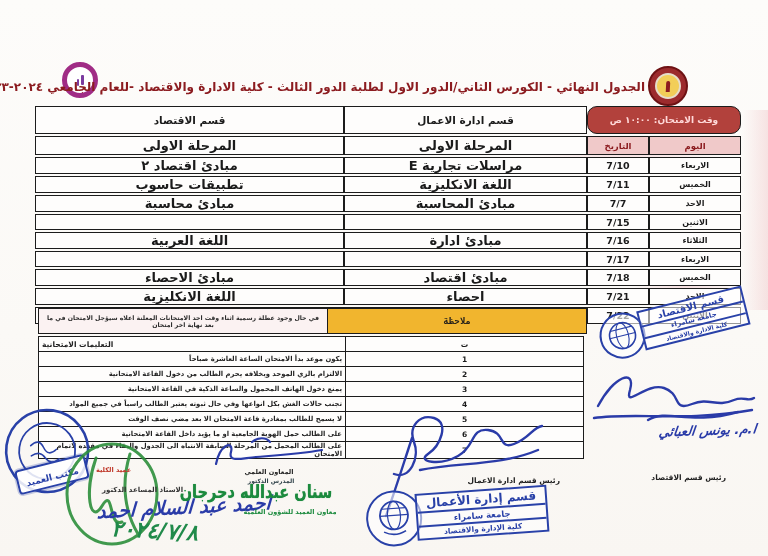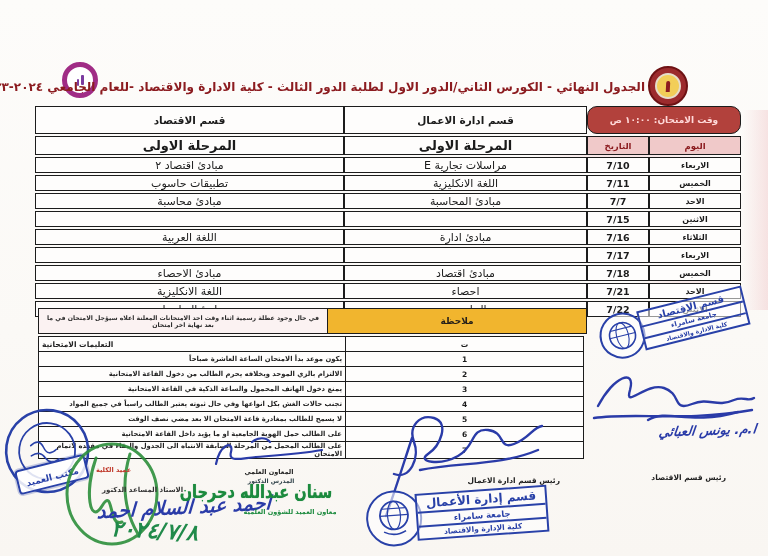--- a/index.html
+++ b/index.html
@@ -22,25 +22,25 @@
   table{border-collapse:separate;border-spacing:0 2px;}
   .exam{position:absolute;left:35px;top:104px;width:706px;table-layout:fixed;}
   .exam td{border:1.4px solid #1c1c1c;background:#fefdfc;text-align:center;vertical-align:middle;
            padding:0 2px;overflow:hidden;white-space:nowrap;}
   .exam .time-cell{background:#b2413c;color:#ffd9d9;font-size:9px;font-weight:bold;height:26px;border-radius:10px;}
   .exam .dept-h{font-size:10.5px;font-weight:bold;height:26px;}
   .exam .day-h,.exam .date-h{background:#f0c9c9;color:#8c1c20;font-size:8.5px;font-weight:bold;height:17px;}
   .exam .stage{font-size:13px;font-weight:bold;height:17px;}
   .exam .c-day{font-size:8px;font-weight:bold;height:14px;}
   .exam .c-date{direction:ltr;font-size:9.5px;font-weight:bold;height:14px;}
-  .exam .c-sub{font-size:11px;font-weight:normal;height:14px;}
+  .exam .c-sub{font-size:13px;font-weight:bold;height:14px;}
   
   .note{position:absolute;left:38px;top:308px;width:549px;border-collapse:collapse;table-layout:fixed;}
   .note td{border:1.6px solid #1c1c1c;height:22px;text-align:center;vertical-align:middle;}
-  .note .note-label{width:256px;background:#f1b52e;font-size:9px;font-weight:bold;color:#26211a;}
+  .note .note-label{width:256px;background:#f1b52e;font-size:9px;font-weight:bold;color:#26211a;font-family:Liberation Mono, monospace;}
   .note .note-text{background:#fbf2f2;font-size:6.2px;font-weight:bold;color:#2a2a2a;padding:0 3px;}
   
   .instr{position:absolute;left:38px;top:336px;width:546px;border-collapse:collapse;table-layout:fixed;}
   .instr td{border:1.4px solid #1c1c1c;height:12px;vertical-align:middle;background:#fefdfc;}
   .instr .num{width:235px;text-align:center;font-size:7.5px;font-weight:bold;}
   .instr .txt{font-size:6.8px;font-weight:bold;padding:0 3px;color:#222;}
   .instr tr.head .txt{text-align:left;font-size:7.5px;}
   
   .abs{position:absolute;}
   .ink{color:#2a3ba8;}

